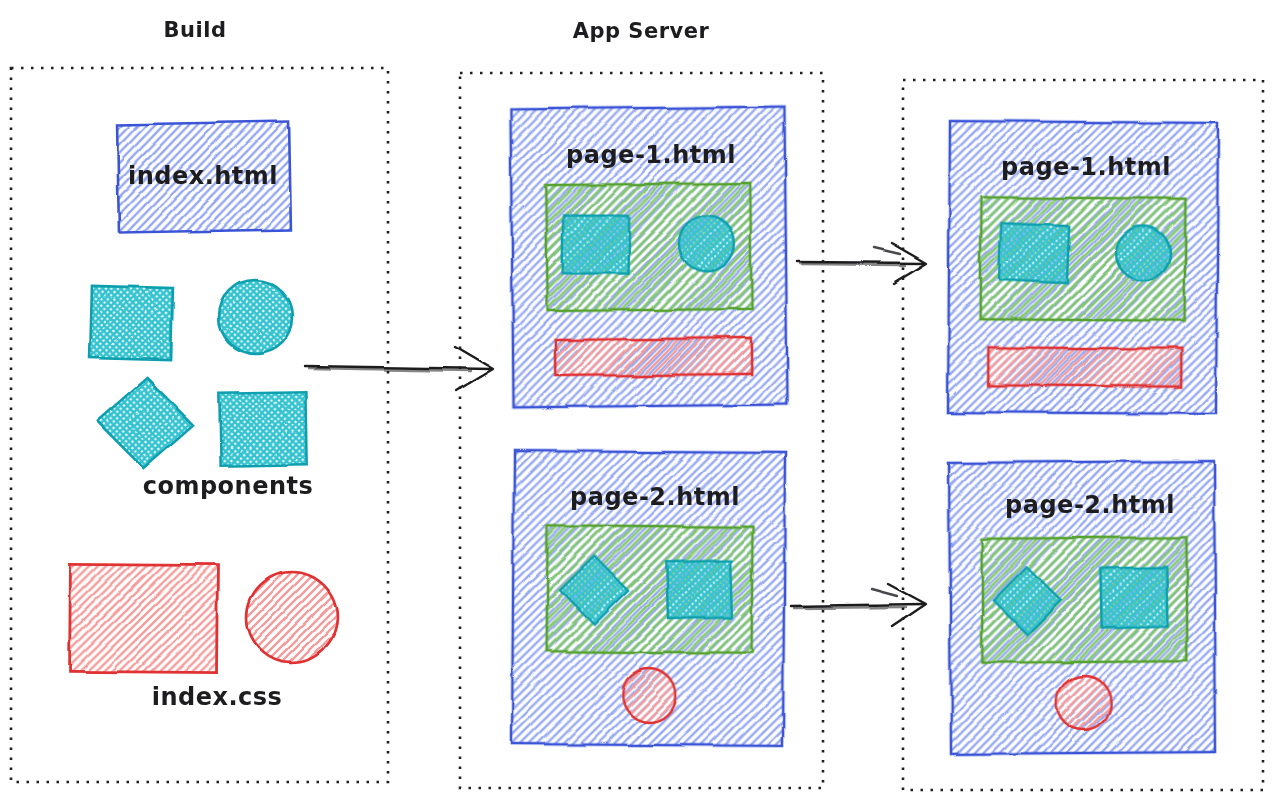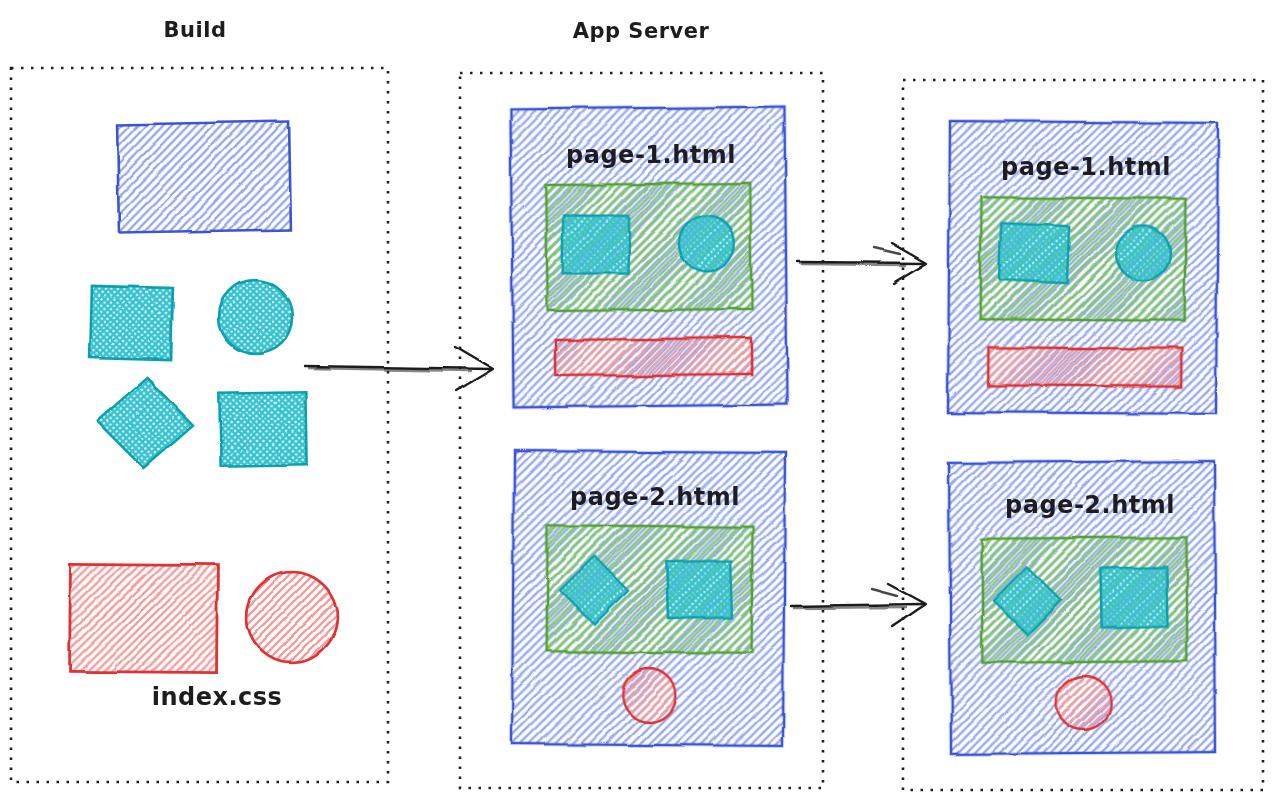--- a/index.html
+++ b/index.html
@@ -121,20 +121,22 @@
           <path d="M889,584 L926,604 L892,627"></path>
           <path d="M872,589 L898,596" style="opacity:.8"></path>
         </g>
       </g>
     </g>
   </svg>
 
   <div class="lbl col-title" style="left:195px;top:18px">Build</div>
   <div class="lbl col-title" style="left:641px;top:19px">App Server</div>
 
+  <div class="lbl shape-label" style="left:203px;top:162px">index.html</div>
+  <div class="lbl shape-label" style="left:228px;top:472px">components</div>
   <div class="lbl shape-label" style="left:217px;top:683px">index.css</div>
 
   <div class="lbl card-title" style="left:651px;top:141px">page-1.html</div>
   <div class="lbl card-title" style="left:655px;top:483px">page-2.html</div>
   <div class="lbl card-title" style="left:1086px;top:153px">page-1.html</div>
   <div class="lbl card-title" style="left:1090px;top:491px">page-2.html</div>
 
 </div>
 
 </body></html>

